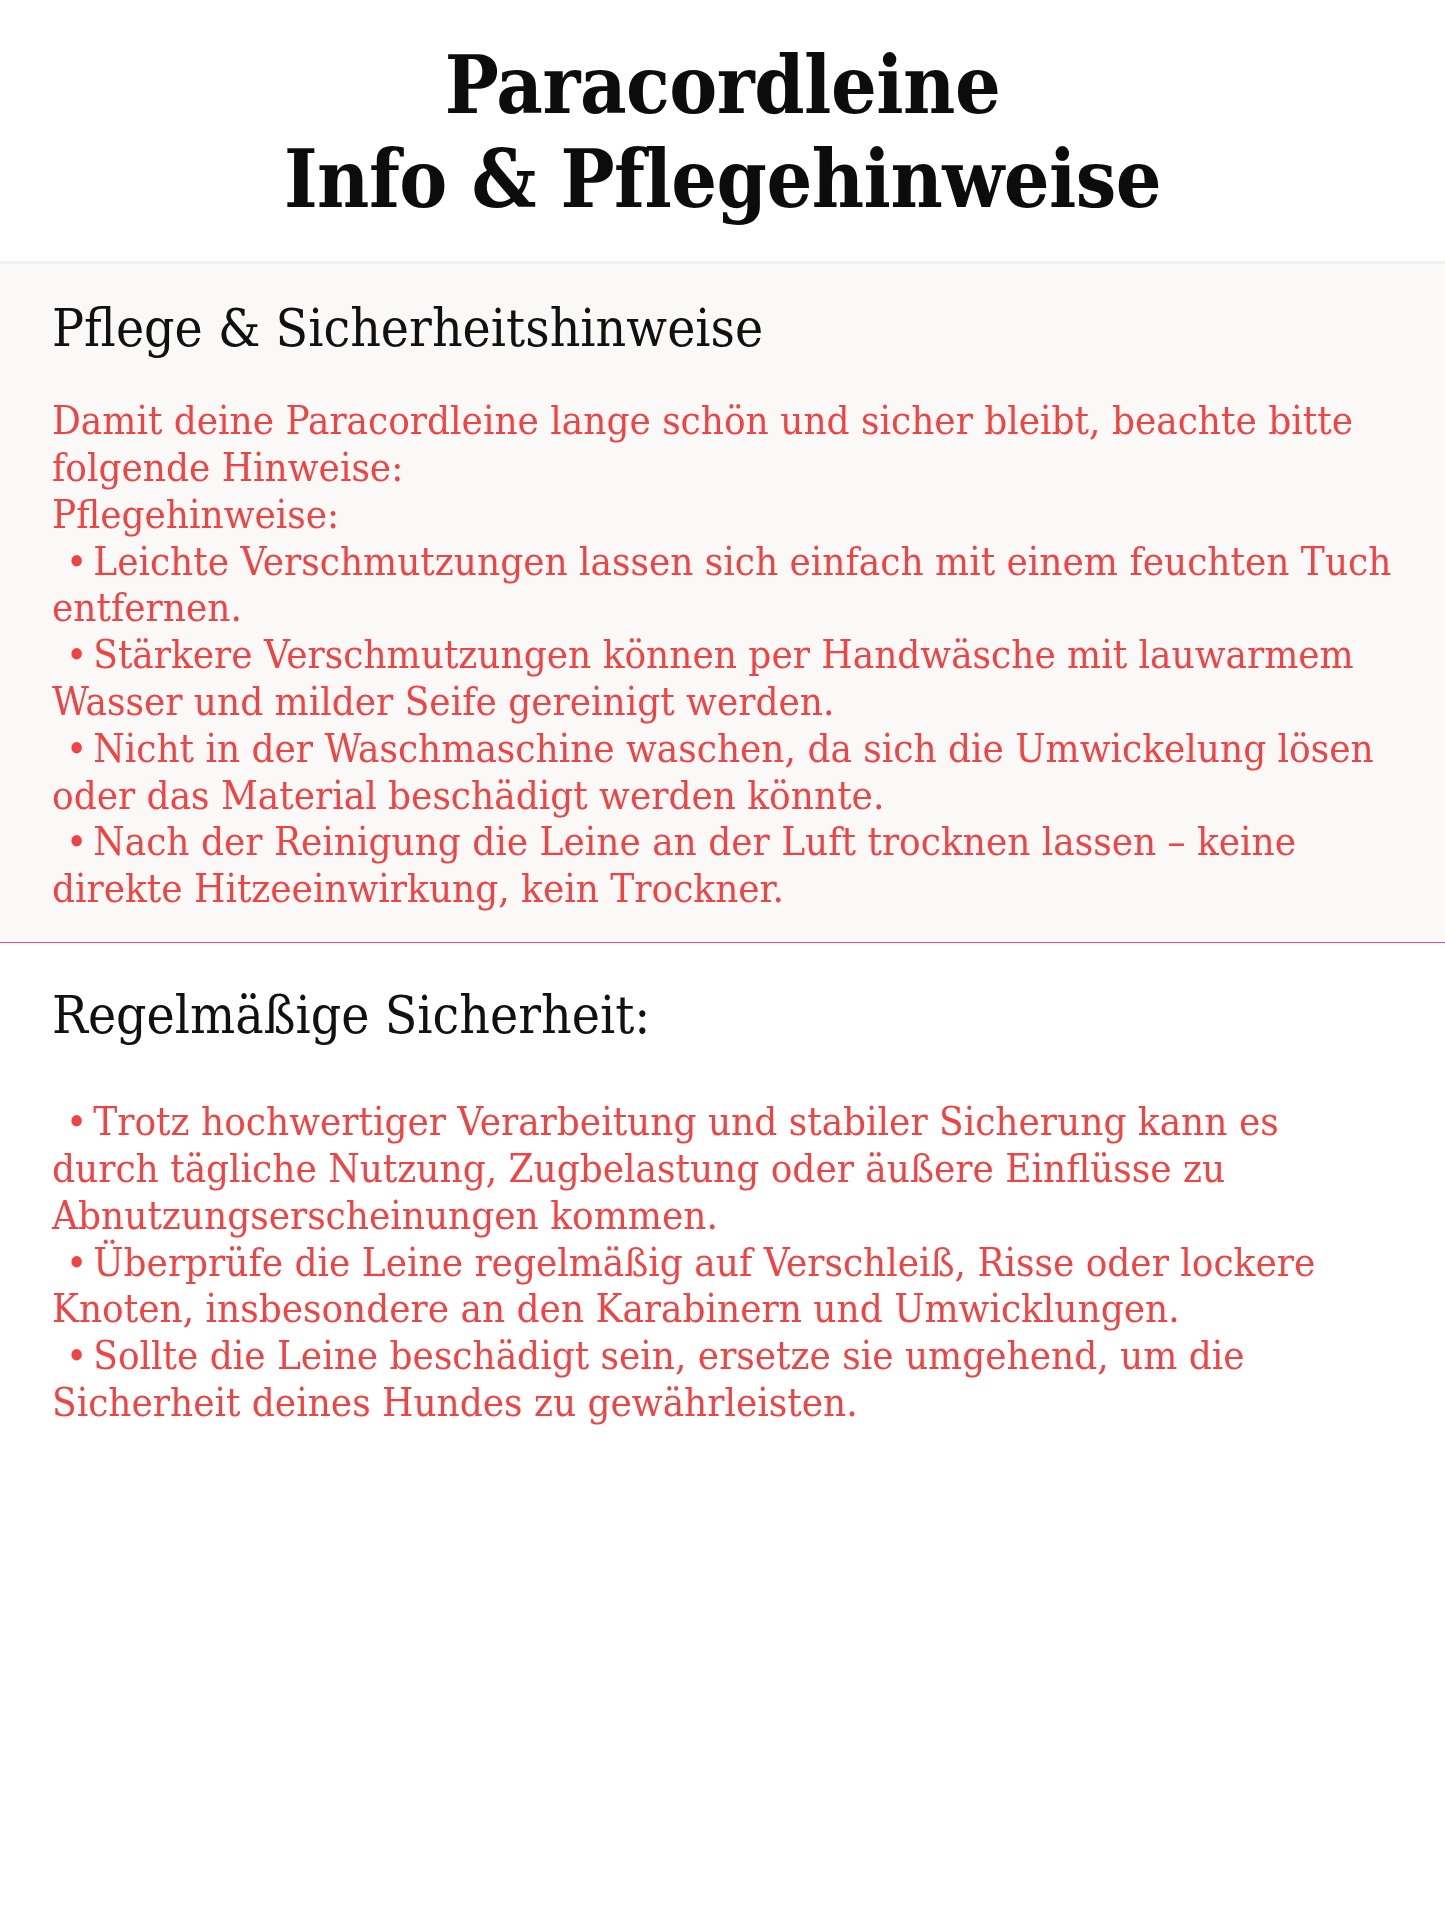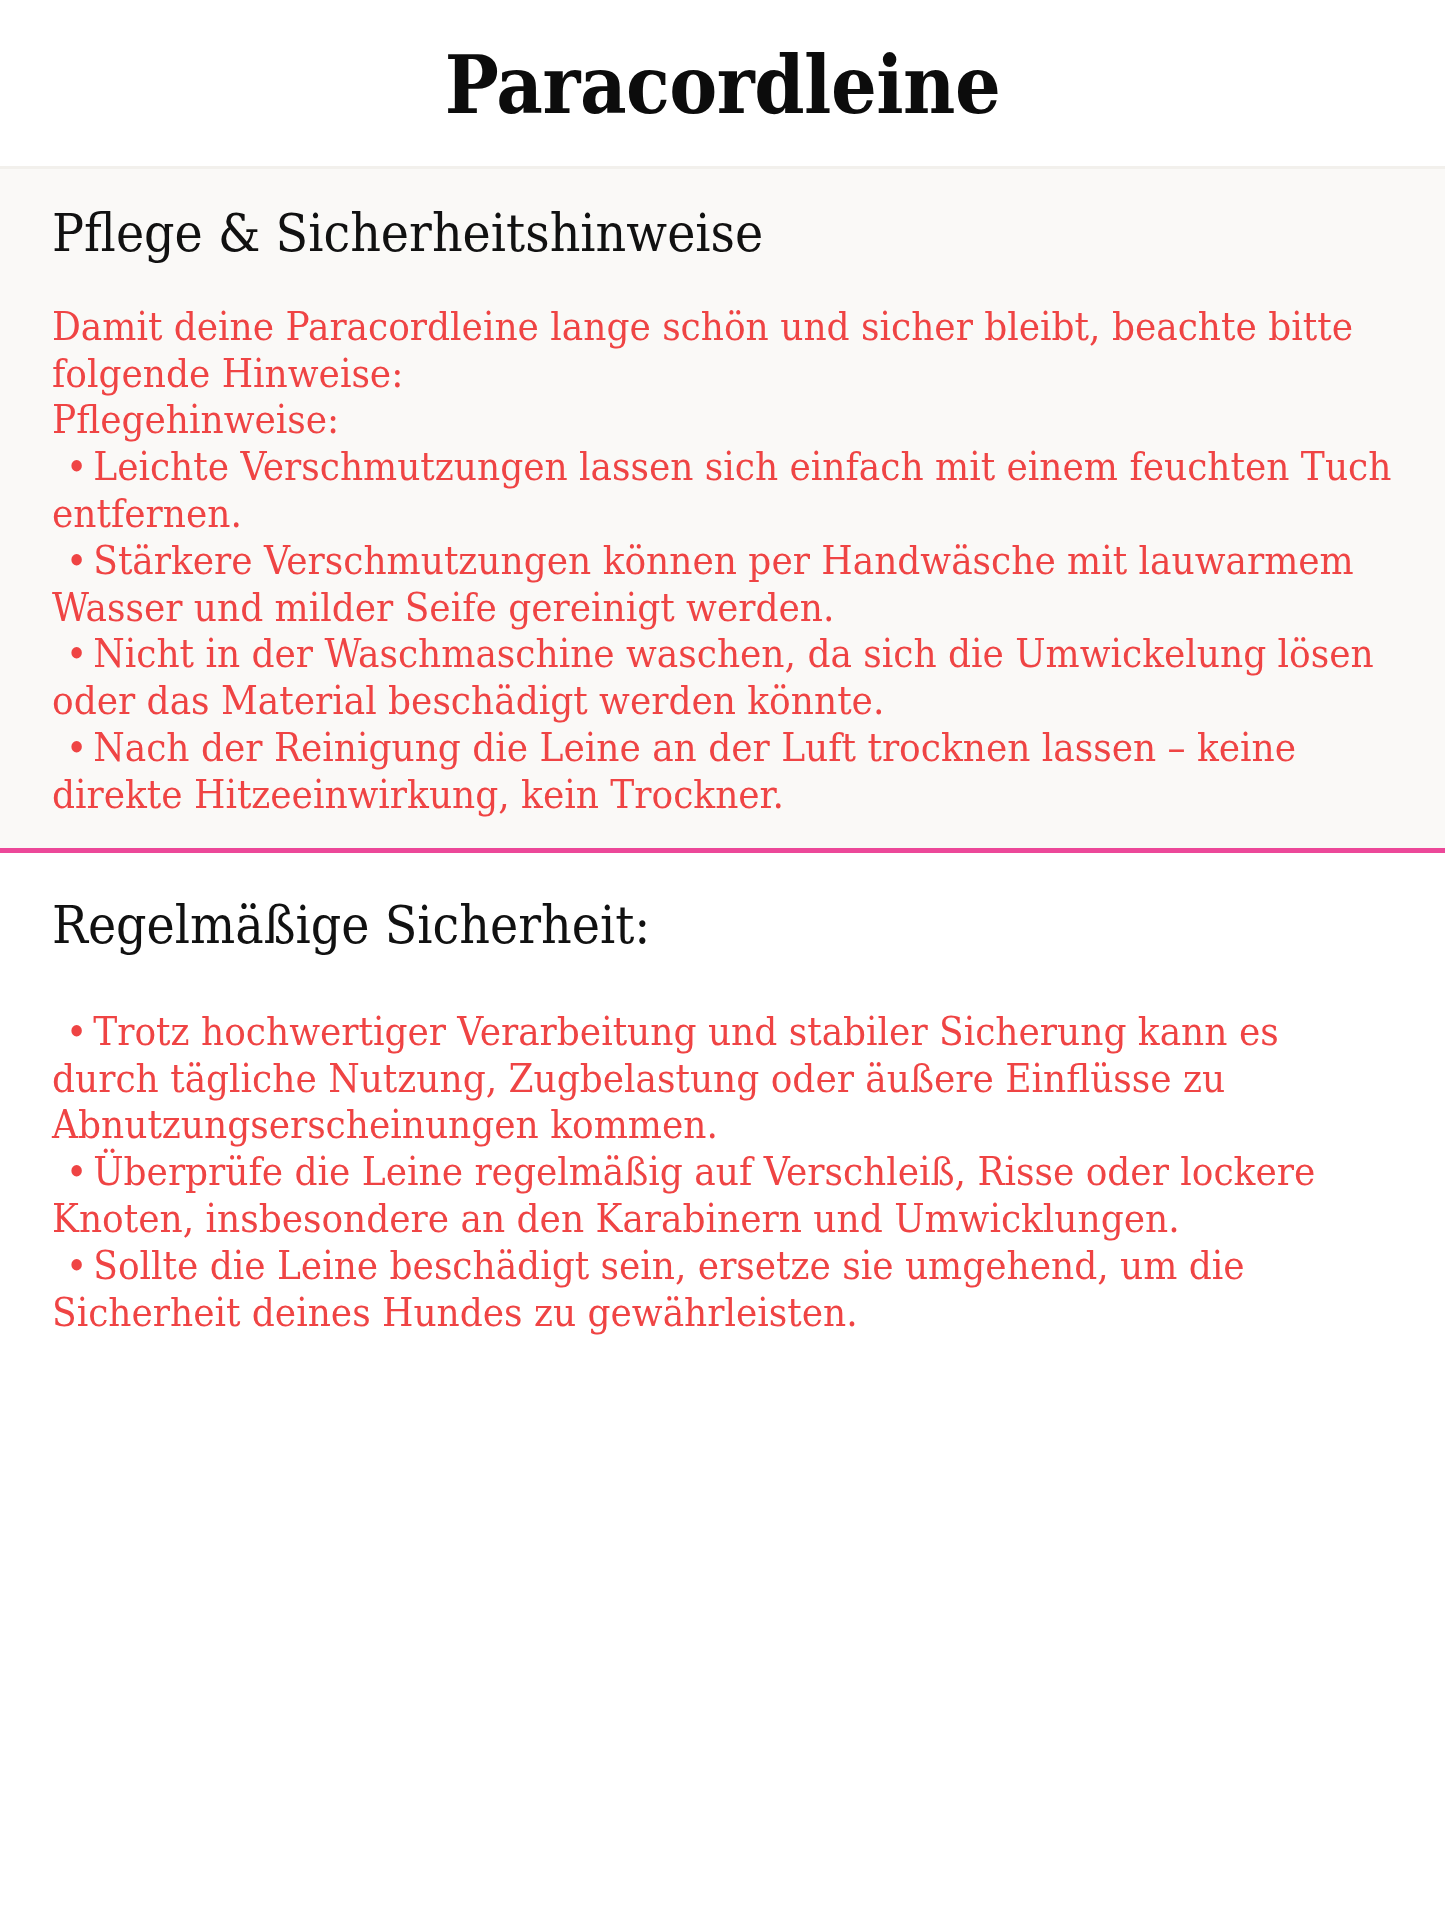--- a/index.html
+++ b/index.html
@@ -44,21 +44,21 @@
   }
 
   
   .section {
     padding: 34px 52px 30px 52px;
     box-sizing: border-box;
   }
   .section--tinted {
     background: #faf9f7;
     border-top: 3px solid #f2f0ec;
-    border-bottom: 5px solid #ec4899;
+    border-bottom: 1px solid #ec4899;
   }
   .section--plain {
     background: #ffffff;
   }
   .section-heading {
     font-family: "DejaVu Serif Condensed", "DejaVu Serif", serif;
     font-weight: 400;
     font-size: 53px;
     line-height: 1.12;
     color: #111111;
@@ -87,20 +87,21 @@
   }
 </style>
 </head>
 <body>
 
 <div class="page">
 
   <div class="header">
     <h1 class="header-title">
       <span class="line">Paracordleine</span>
+      <span class="line">Info &amp; Pflegehinweise</span>
     </h1>
   </div>
 
   <div class="section section--tinted">
     <h2 class="section-heading">Pflege &amp; Sicherheitshinweise</h2>
 
     <p class="body-block">Damit deine Paracordleine lange schön und sicher bleibt, beachte bitte folgende Hinweise:</p>
 
     <p class="body-block">
       <span class="para-line">Pflegehinweise:</span><span><span class="bullet-glyph">•</span><span>Leichte Verschmutzungen lassen sich einfach mit einem feuchten Tuch entfernen.</span></span><br><span><span class="bullet-glyph">•</span><span>Stärkere Verschmutzungen können per Handwäsche mit lauwarmem Wasser und milder Seife gereinigt werden.</span></span><br><span><span class="bullet-glyph">•</span><span>Nicht in der Waschmaschine waschen, da sich die Umwickelung lösen oder das Material beschädigt werden könnte.</span></span><br><span><span class="bullet-glyph">•</span><span>Nach der Reinigung die Leine an der Luft trocknen lassen – keine direkte Hitzeeinwirkung, kein Trockner.</span></span>

